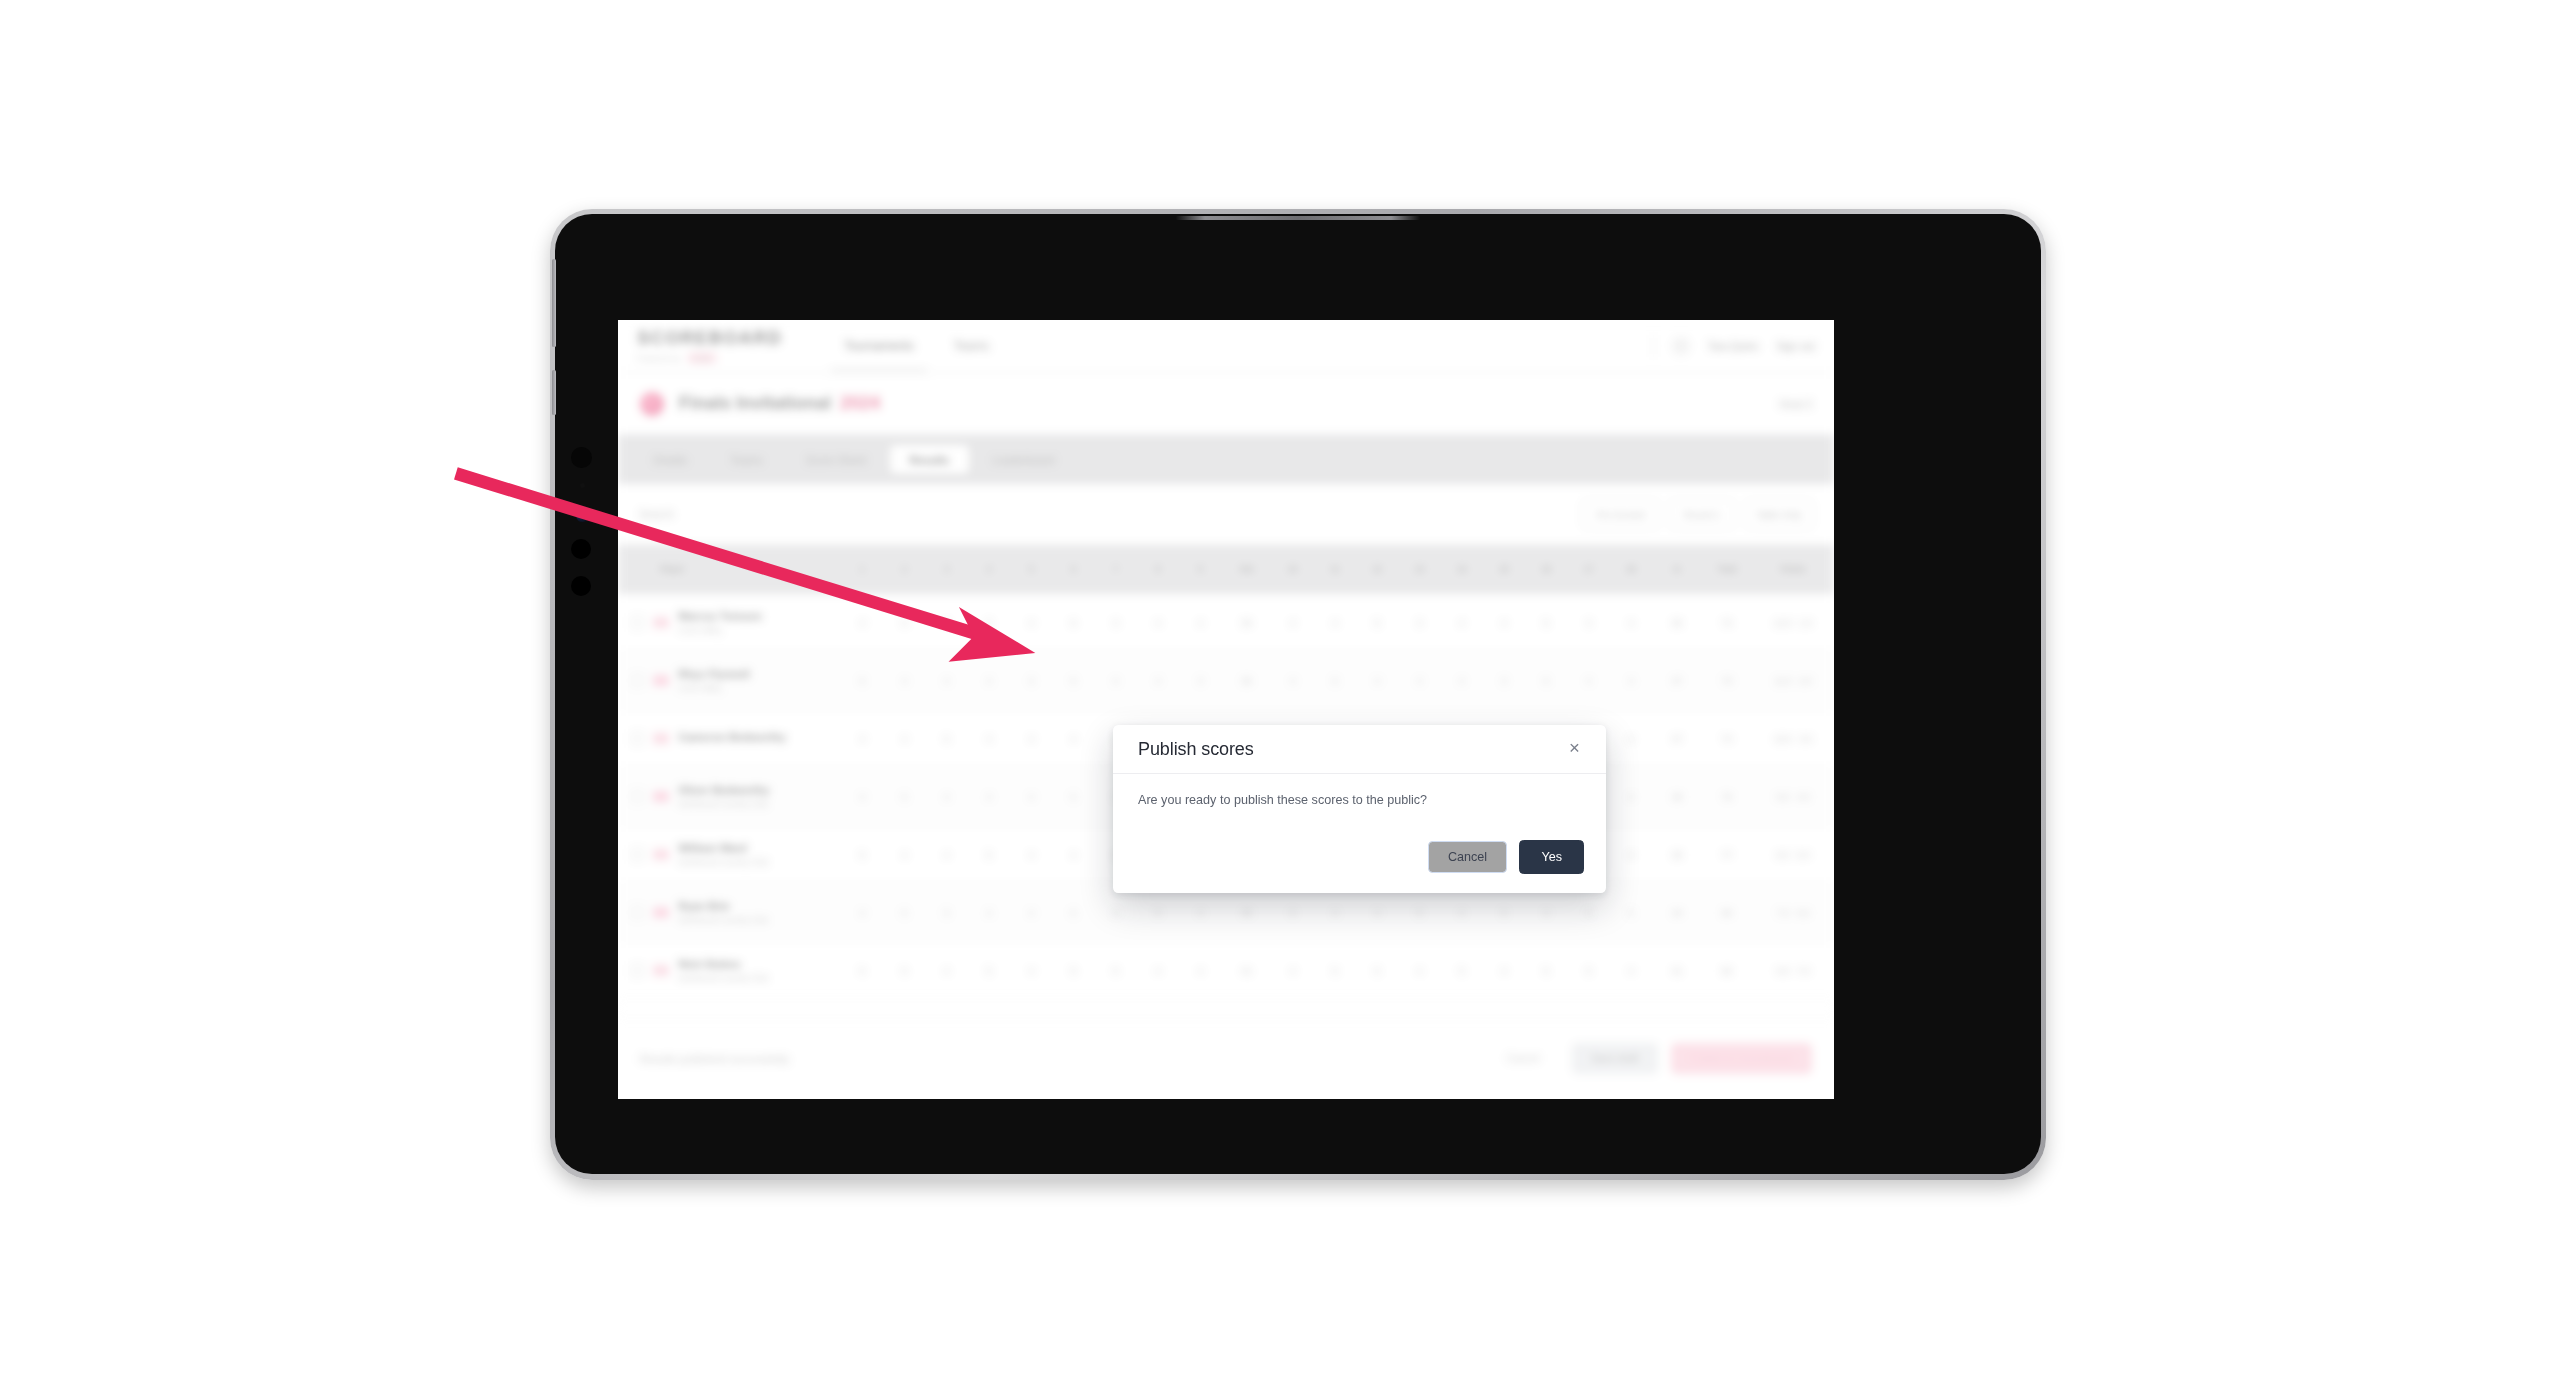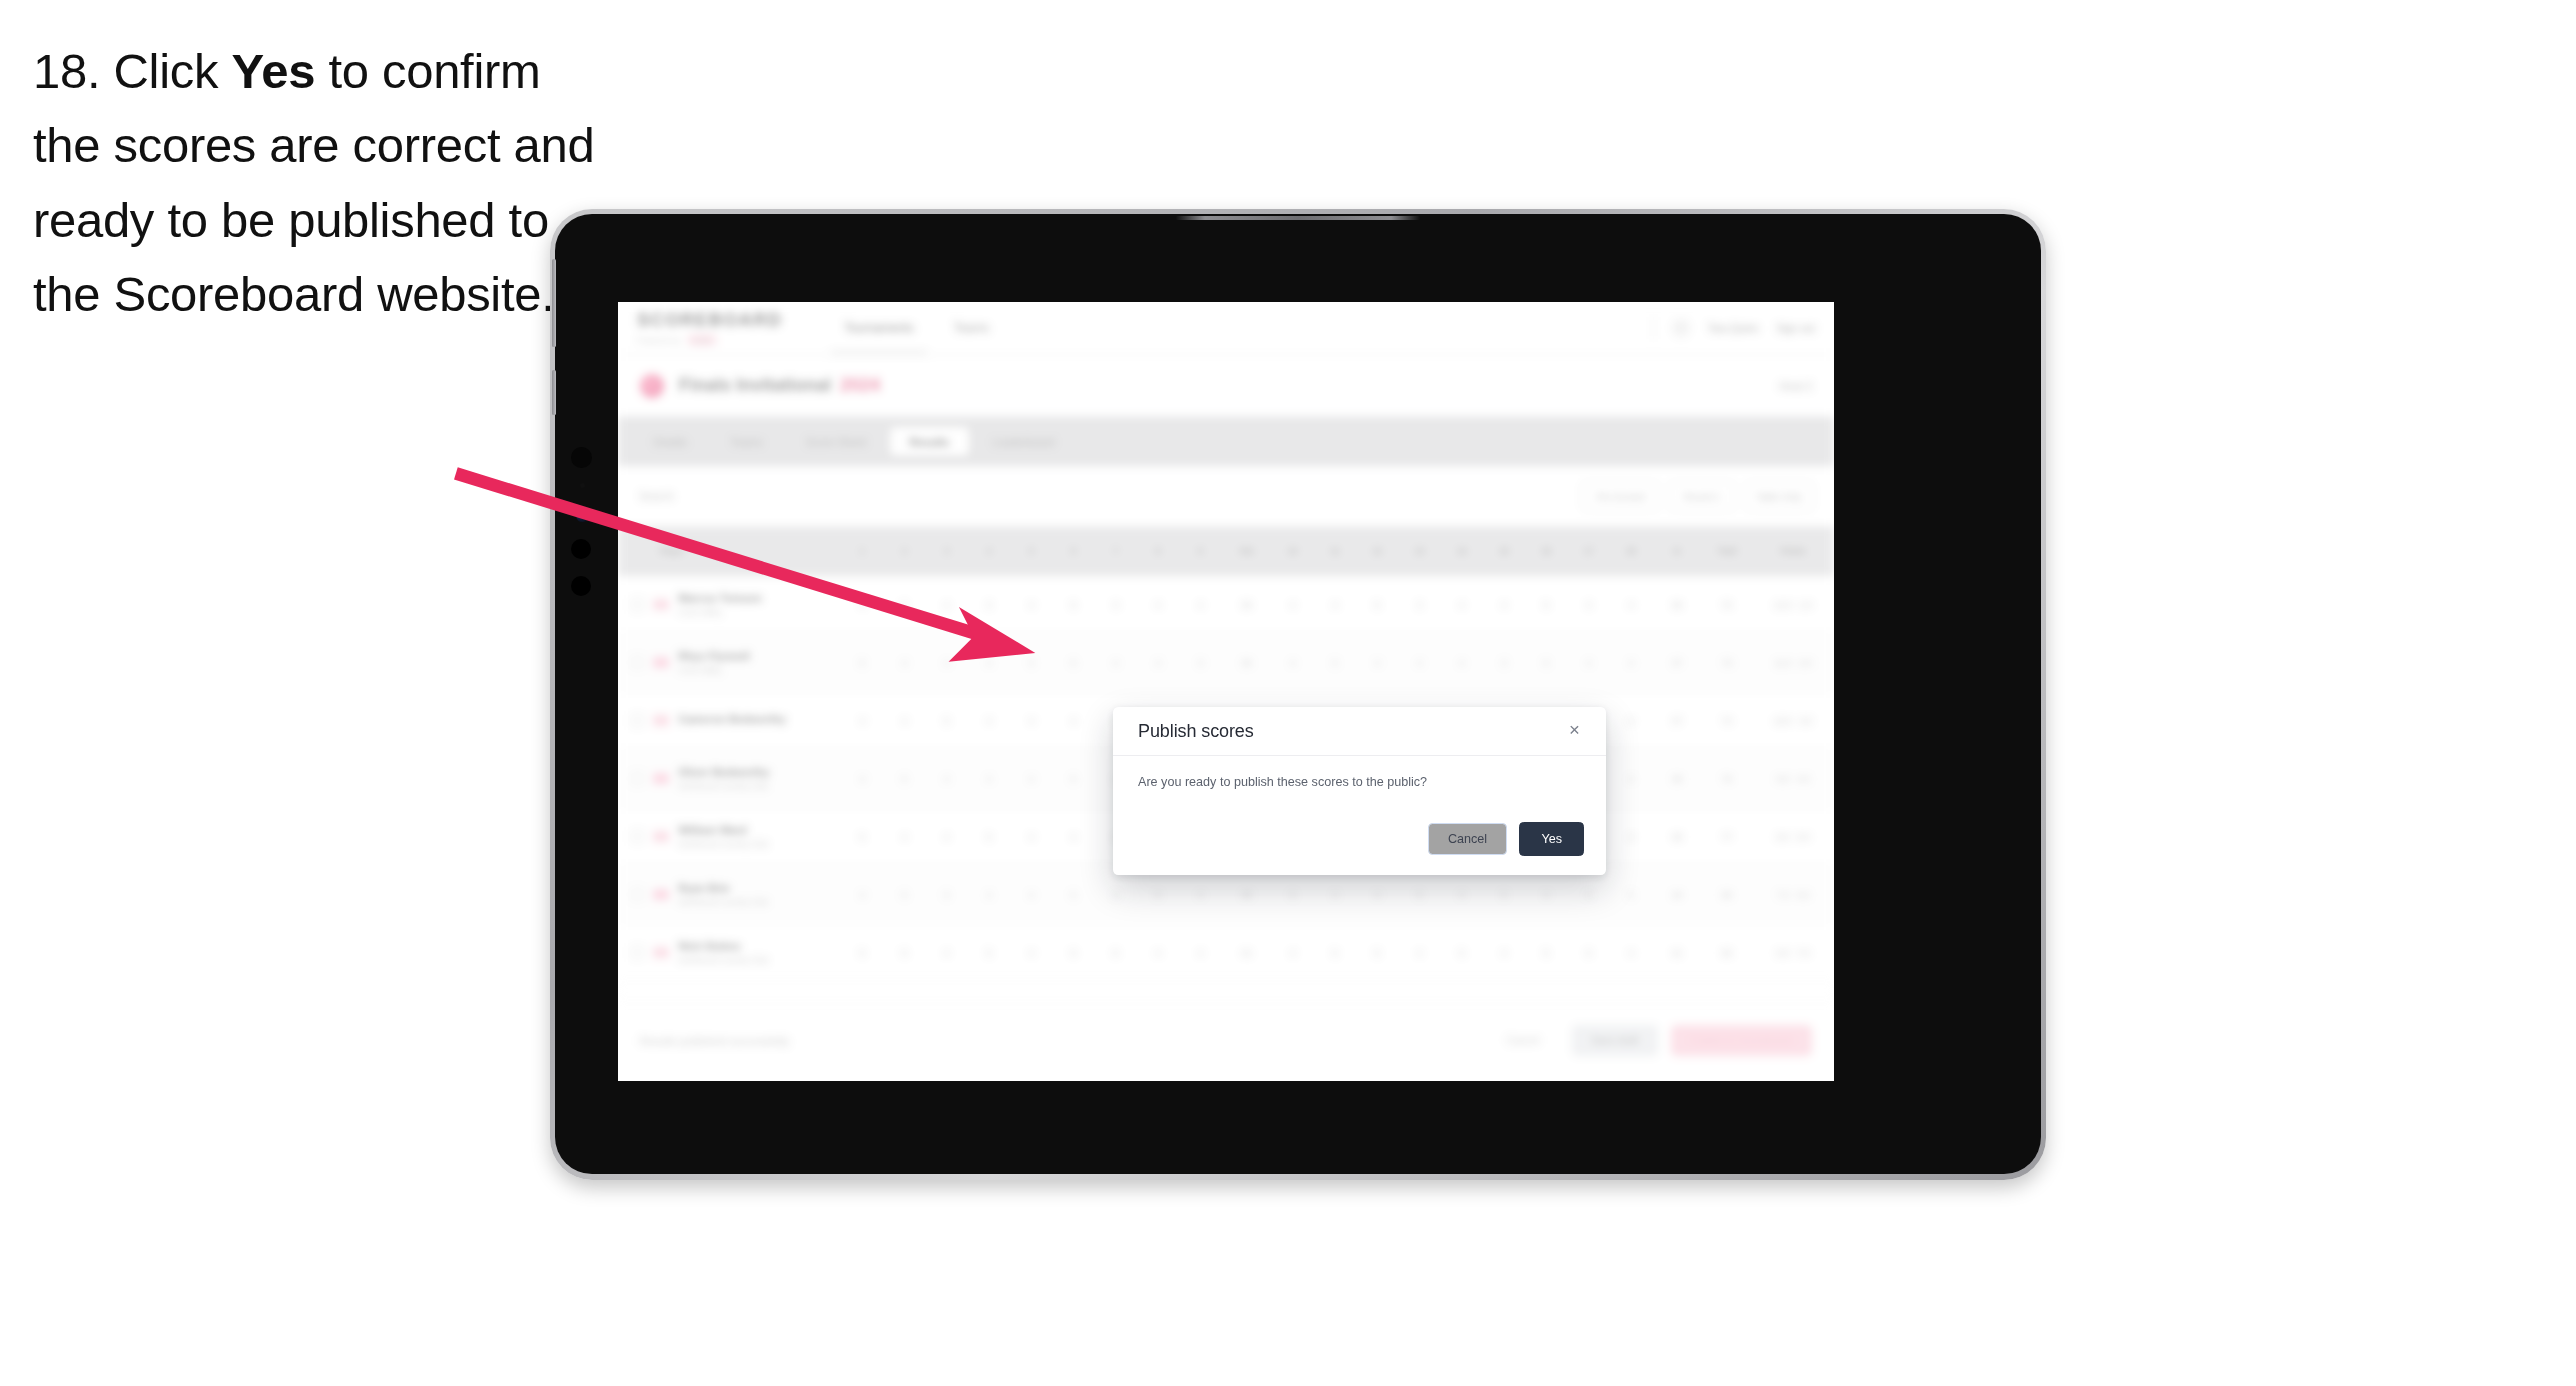--- a/index.html
+++ b/index.html
@@ -64,21 +64,21 @@
   .lens.l1 { left: 16.3px; top: 233px; width: 21px; height: 21px; background:#060606; }
   .lens.l2 { left: 24.5px; top: 269px; width: 5.2px;  height: 5.2px;  background:#101010; }
   .lens.l3 { left: 21px; top: 295px; width: 12.6px; height: 12.6px;
              background: radial-gradient(circle at 40% 35%, #2b3f73 0%, #101a33 55%, #050505 100%); }
   .lens.l4 { left: 16.3px; top: 325px; width: 20px; height: 20px; }
   .lens.l5 { left: 16.3px; top: 362px; width: 20px; height: 20px; }
 
   
   .screen {
     position:absolute;
-    left: 68px; top: 93px;
+    left: 68px; top: 111px;
     width: 1216px; height: 779px;
     background: #ffffff;
     overflow: hidden;
   }
   .screen-blur {
     position:absolute; left:0; top:0; width:100%; height:100%;
     filter: blur(4.1px);
     opacity: .5;
   }
 
@@ -212,23 +212,20 @@
     padding: 8.2px 19.3px; cursor:pointer; font-family: inherit;
   }
   .btn-cancel { background:#a3a3a3; color:#3d4351; border-color:#cfdcf2; }
   .btn-yes    { background:#2a3547; color:#ffffff; border-color:#2a3547; padding: 9px 21px; }
 </style>
 </head>
 <body>
 
 <div class="page">
 
-  <p class="instruction">
-    <span>18. Click </span><b>Yes</b><span> to confirm the scores are correct and ready to be published to the Scoreboard website.</span>
-  </p>
 
   <div class="tablet">
     <div class="tablet-inner">
       <div class="cam-top"></div>
       <div class="side-btn b1"></div>
       <div class="side-btn b2"></div>
       <div class="lens l1"></div>
       <div class="lens l2"></div>
       <div class="lens l3"></div>
       <div class="lens l4"></div>

